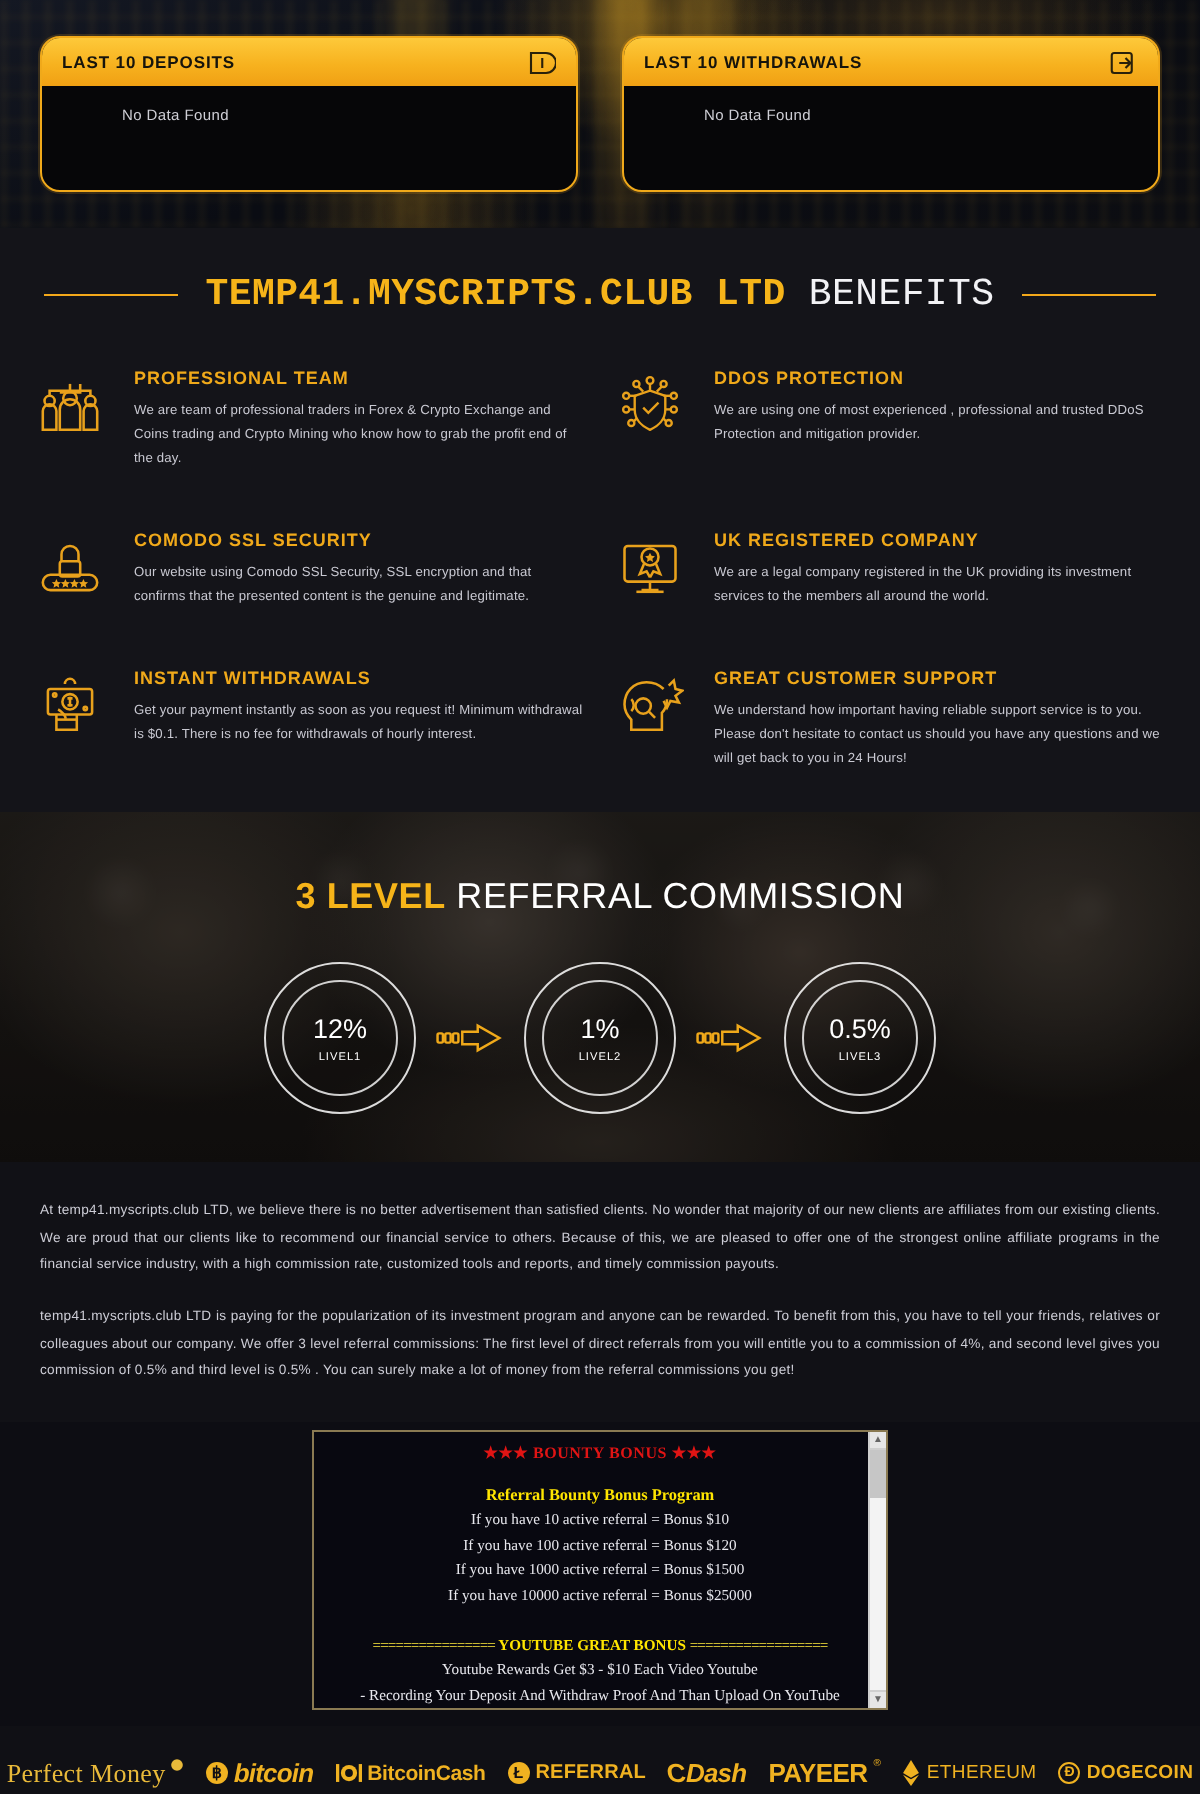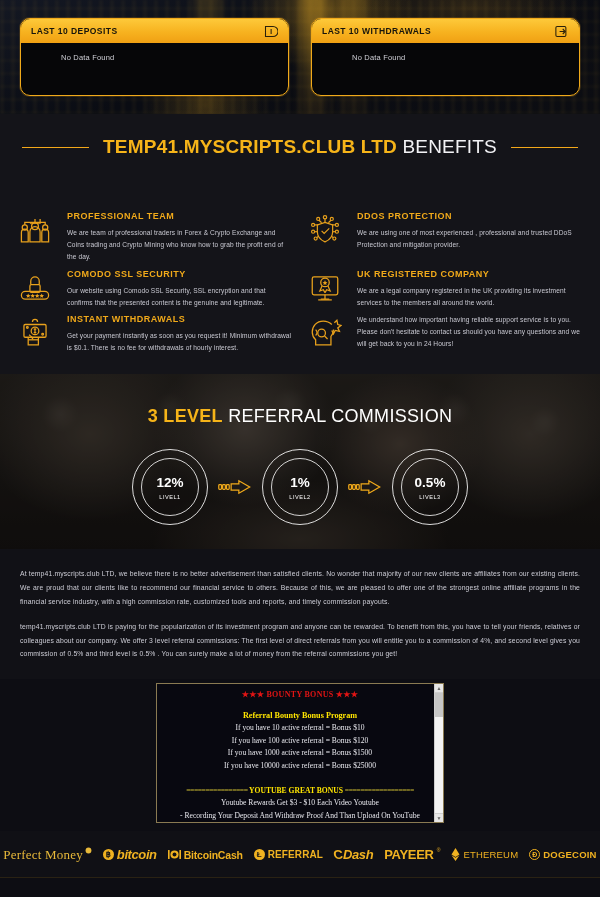--- a/index.html
+++ b/index.html
@@ -48,27 +48,27 @@
   .card-head .title {
     font-size:8.5px; font-weight:bold; color:#16140c; letter-spacing:.45px;
   }
   .card-head .ico svg { display:block; }
   .card-body { height:auto; padding:10px 0 14px; display:flex; }
   .card-body .c1 { flex:1; text-align:center; font-size:7.5px; color:#cfcfd6; letter-spacing:.2px; }
   .card-body .c2 { flex:1; text-align:center; font-size:7.5px; color:#cfcfd6; letter-spacing:.2px;margin-top:45px; }
 
   
   .benefits { padding:22px 0 14px; background:#141419; }
-  .bt-wrap { display:flex; align-items:center; justify-content:center; gap:14px; padding:0 22px 26px; }
+  .bt-wrap { display:flex; align-items:center; justify-content:center; gap:14px; padding:0 22px 26px;font-family:Liberation Mono, monospace; }
   .bt-line { height:1px; background:#f3a81a; flex:1; max-width:120px; }
   .bt-title { font-size:19px; font-weight:bold; letter-spacing:.2px; white-space:nowrap; }
   .bt-title .yellow { color:#f6b419; }
   .bt-title .white { color:#f2f2f5; font-weight:normal; }
 
-  .bgrid { display:grid; grid-template-columns:1fr 1fr; gap:5px 16px; padding:0 18px 6px;margin-top:27px; }
+  .bgrid { display:grid; grid-template-columns:1fr 1fr; gap:28px 16px; padding:0 18px 6px; }
   .bitem { display:flex; gap:11px; }
   .bicon { width:38px; min-width:38px; padding-top:2px; }
   .btext h4 { font-size:9px; color:#f0a91a; letter-spacing:.5px; font-weight:bold; margin-bottom:6px; }
   .btext p { font-size:6.6px; line-height:1.85; color:#c9c9d2; letter-spacing:.1px; }
 
   
   .referral {
     position:relative; height:175px; overflow:hidden;
     background:
       radial-gradient(ellipse 150px 120px at 90px 60px, #4a4238 0%, rgba(20,18,16,0) 72%),
@@ -93,21 +93,21 @@
   .ref-title .w { color:#ffffff; font-weight:normal; }
   .ref-row { position:relative; display:flex; align-items:center; justify-content:center; gap:10px; margin-top:22px; }
   .ring-out {
     width:76px; height:76px; border-radius:50%; border:1.4px solid rgba(255,255,255,.85);
     display:flex; align-items:center; justify-content:center;
   }
   .ring-in {
     width:58px; height:58px; border-radius:50%; border:1.2px solid rgba(255,255,255,.8);
     display:flex; flex-direction:column; align-items:center; justify-content:center;
   }
-  .ring-in .pct { font-size:13.5px; font-weight:bold; color:#ffffff; }
+  .ring-in .pct { font-size:13.5px; font-weight:normal; color:#ffffff; }
   .ring-in .lvl { font-size:5.6px; color:#ffffff; letter-spacing:.5px; margin-top:4px; }
   .arrow { display:flex; align-items:center; gap:2px; }
 
   
   .prose { background:#111116; padding:18px 20px 18px; }
   .prose p { font-size:6.8px; line-height:2.0; color:#cdcdd6; letter-spacing:.15px; text-align:justify; }
   .prose p + p { margin-top:12px; }
 
   
   .bounty-wrap { background:#0d0d13; padding:4px 0 8px; display:flex; justify-content:center; }
@@ -324,20 +324,21 @@
         <div class="bicon">
           <svg width="34" height="34" viewBox="0 0 40 40" fill="none" stroke="#e8a11c" stroke-width="1.5">
             <path d="M31 8l3-3 1 5 4 1-4 3 2 4-5-1-2 4-2-4"></path>
             <path d="M28 10c-2.5-2.5-6-4-10-4C10 6 5 12 5 19c0 4 2 7 4 9v6h18V24c2-2 3-5 3-8"></path>
             <circle cx="16" cy="20" r="4.5"></circle>
             <path d="M19.5 23.5l3.5 3.5"></path>
             <path d="M9 16a5 5 0 0 1 0 7"></path>
           </svg>
         </div>
         <div class="btext">
+          <h4>GREAT CUSTOMER SUPPORT</h4>
           <p>We understand how important having reliable support service is to you. Please don't hesitate to contact us should you have any questions and we will get back to you in 24 Hours!</p>
         </div>
       </div>
 
     </div>
   </div>
 
   <div class="referral">
     <div class="grain"></div>
     <div class="veil"></div>

